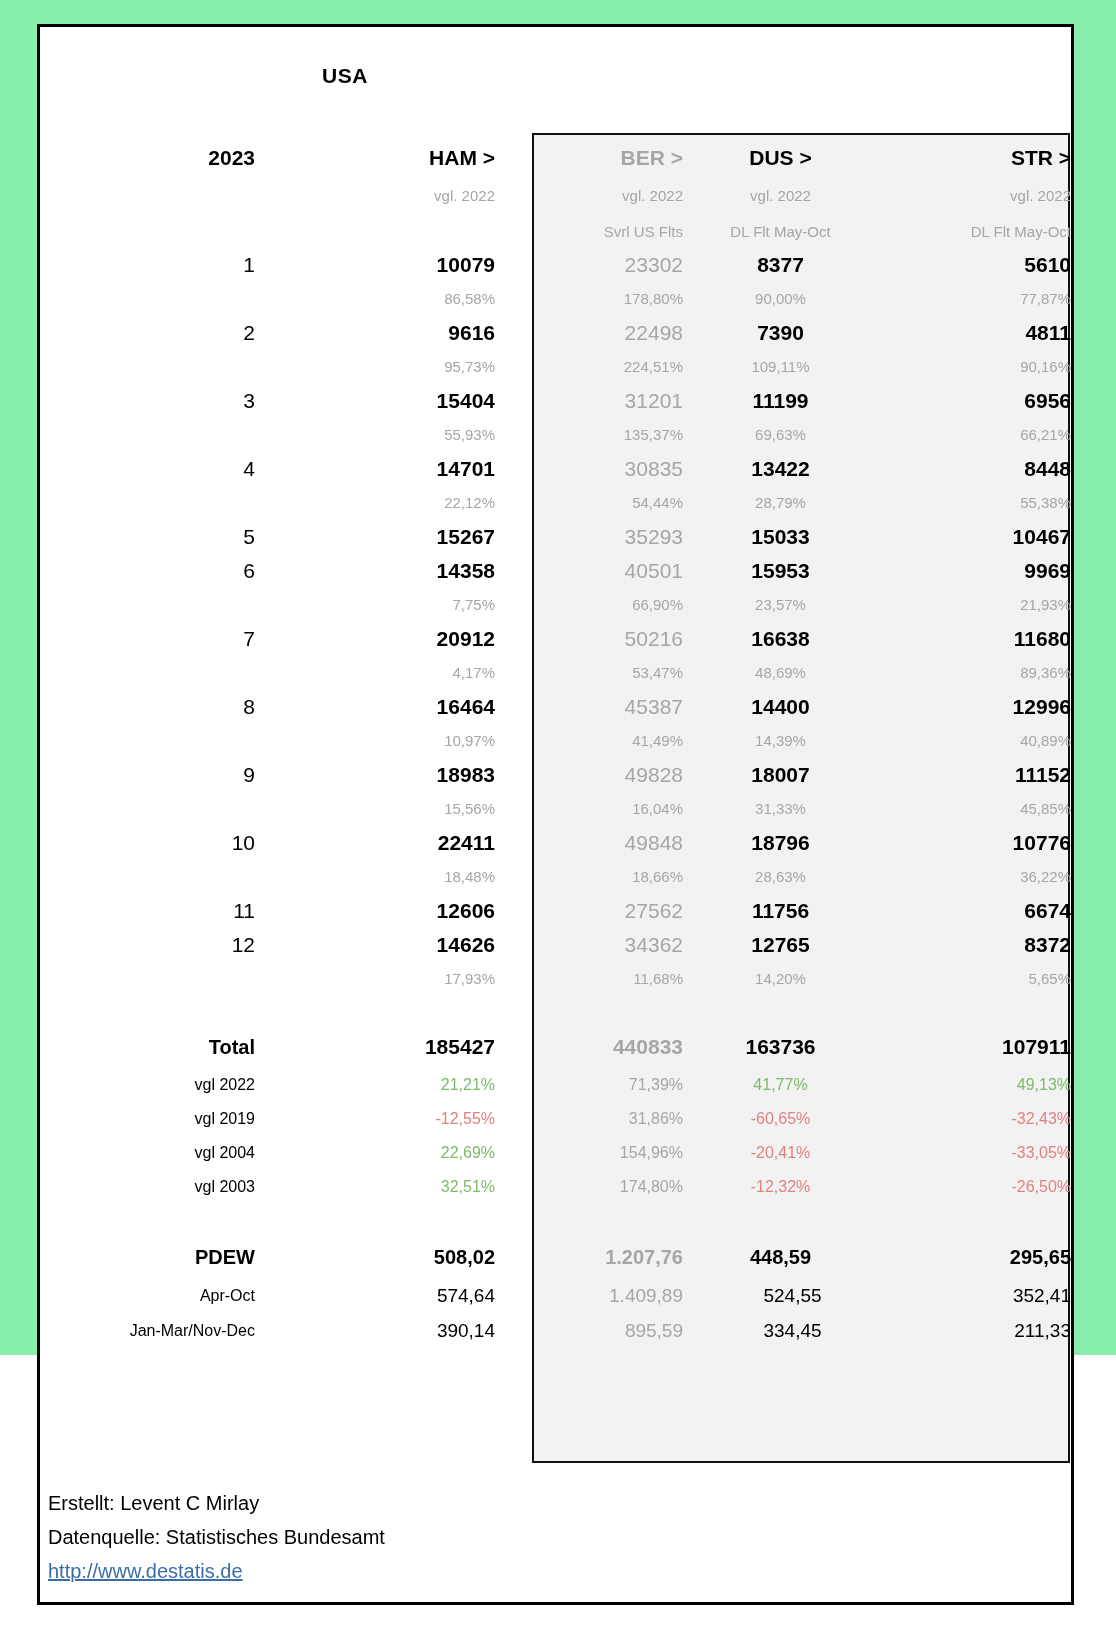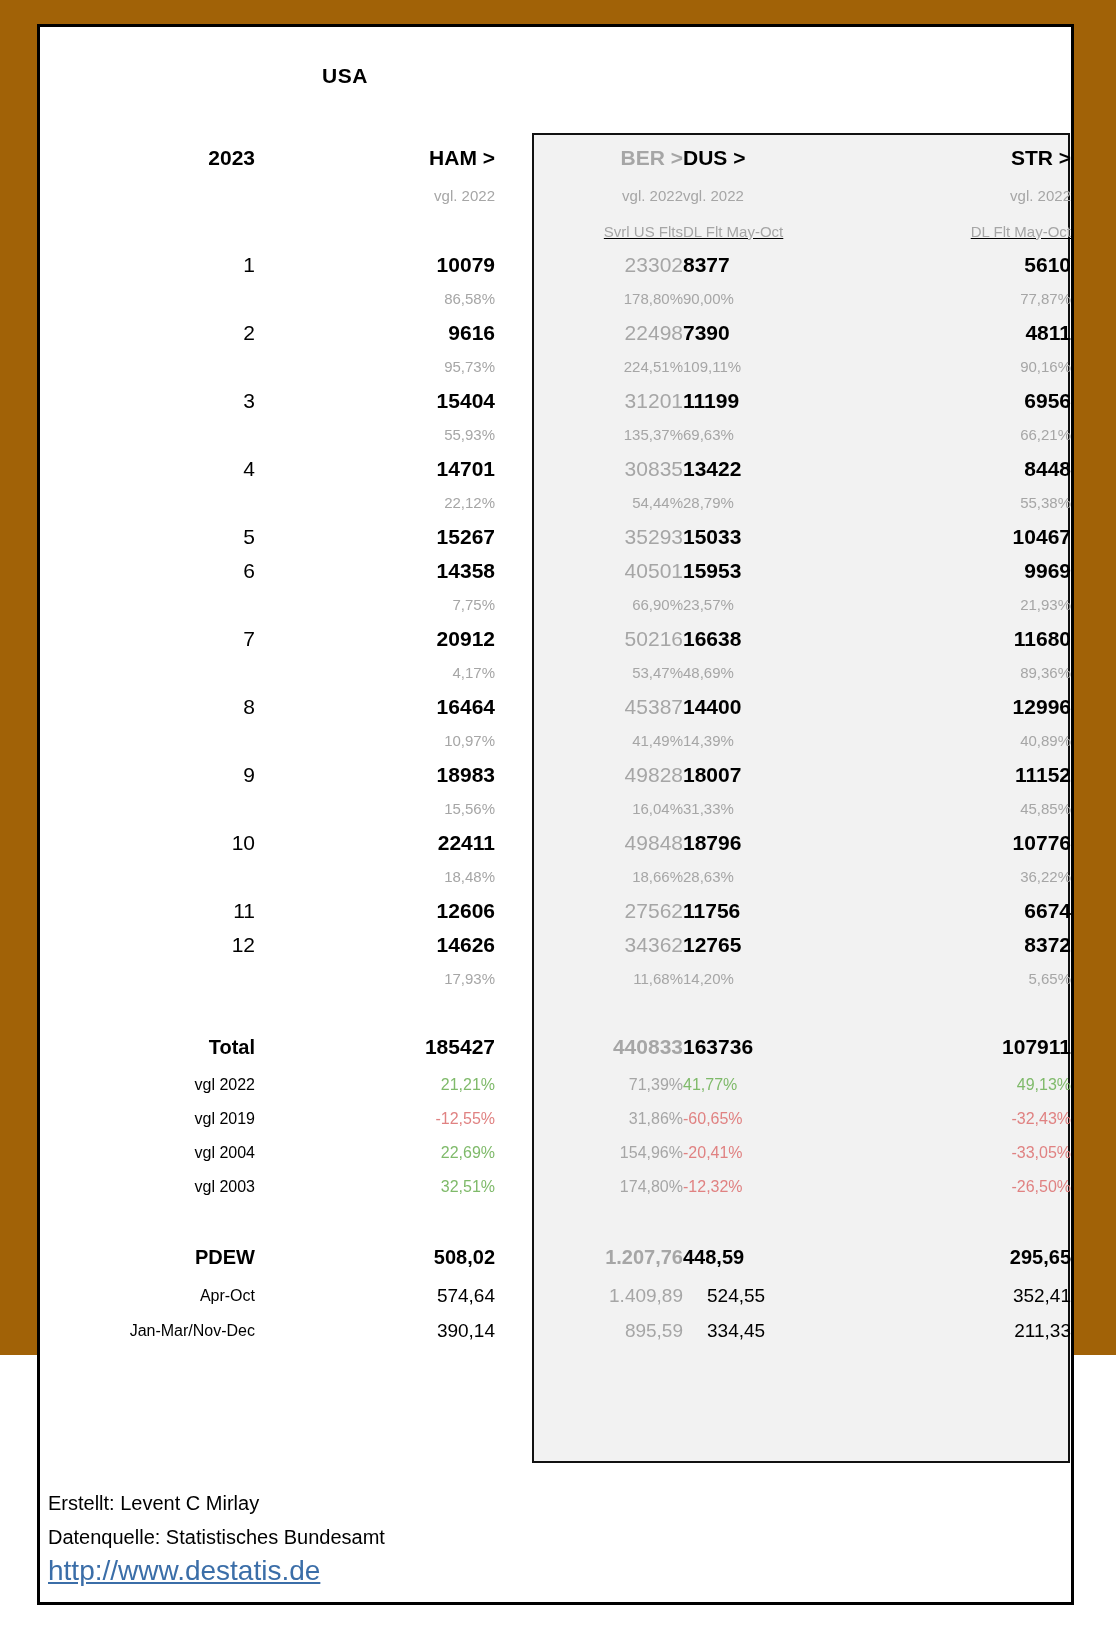--- a/index.html
+++ b/index.html
@@ -6,21 +6,21 @@
   html, body {
     width: 1116px;
     height: 1639px;
     background: #ffffff;
     font-family: "Liberation Sans", sans-serif;
   }
   #page {
     position: relative;
     width: 1116px;
     height: 1355px;
-    background: #a16207;
+    background: #86efac;
   }
   
   .frame {
     position: absolute;
     left: 37px;
     top: 24px;
     width: 1037px;
     height: 1581px;
     border: 3px solid #000000;
     background: #ffffff;
@@ -68,27 +68,27 @@
     white-space: nowrap;
   }
   
   col.c-label { width: 215px; }
   col.c-ham   { width: 240px; }
   col.c-ber   { width: 188px; }
   col.c-dus   { width: 195px; }
   col.c-str   { width: 193px; }
   td.num   { text-align: right; padding-right: 38px; }
   td.num-ber { text-align: right; padding-right: 32px; }
-  td.num-dus { text-align: left; padding-right: 34px; }
+  td.num-dus { text-align: center; padding-right: 34px; }
   td.num-str { text-align: right; padding-right: 38px; }
 
   
   tr.h-head   td { height: 38px; }
   tr.h-sub    td { height: 38px; }
-  tr.h-sub2   td { height: 33px; text-decoration: underline; }
+  tr.h-sub2   td { height: 33px; }
   tr.h-val    td { height: 34px; }
   tr.h-pct    td { height: 34px; }
   tr.h-gap    td { height: 30px; }
   tr.h-total  td { height: 42px; }
   tr.h-vgl    td { height: 34px; }
   tr.h-gap2   td { height: 32px; }
   tr.h-pdew   td { height: 42px; }
   tr.h-pdsub  td { height: 35px; padding-left: 24px; }
   .bigbold  { font-weight: bold; font-size: 21px; color: #000000; }
   .big      { font-size: 21px; color: #000000; }
@@ -113,21 +113,21 @@
     bottom: 14px;
     width: 600px;
   }
   .footer div {
     font-size: 20px;
     color: #000000;
     line-height: 34px;
     white-space: nowrap;
   }
   .footer a.link {
-    font-size: 28px;
+    font-size: 20px;
     color: #3b6ea8;
     text-decoration: underline;
     line-height: 34px;
     display: inline-block;
   }
 </style>
 </head>
 <body>
 
 <div id="page">

